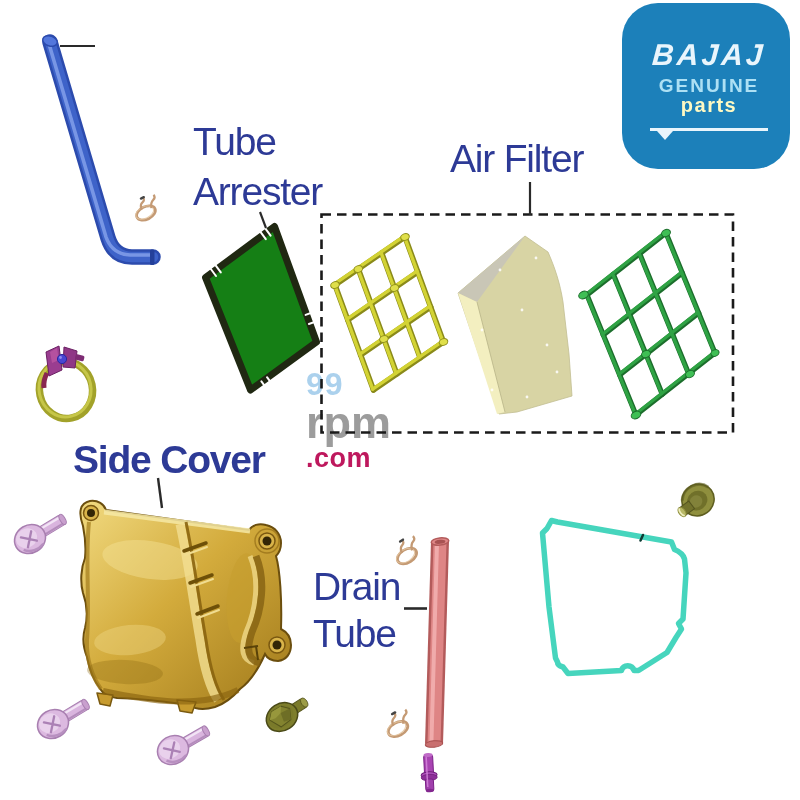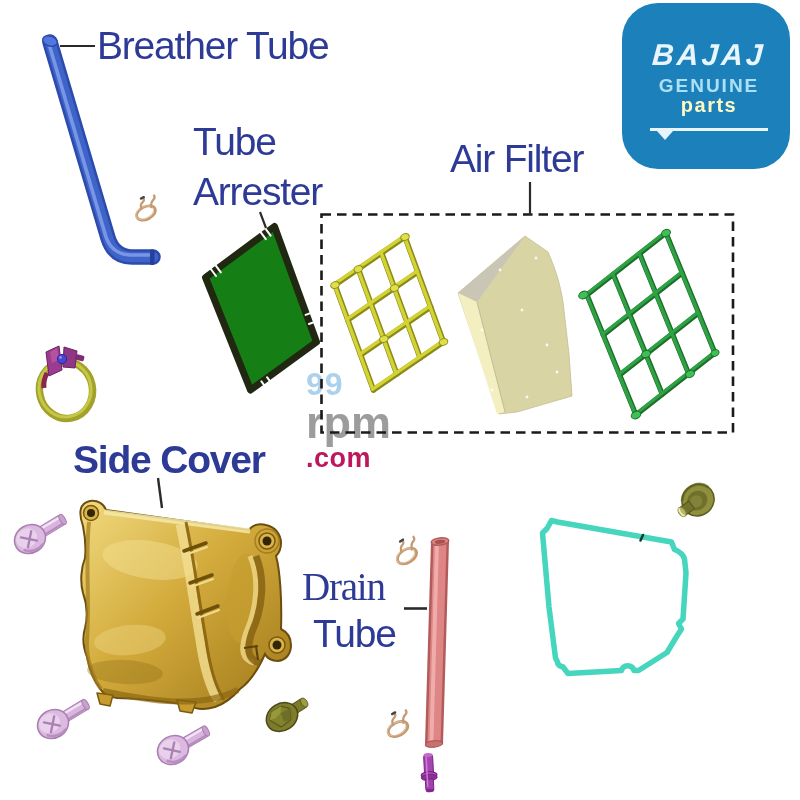--- a/index.html
+++ b/index.html
@@ -324,26 +324,25 @@
 
   <g stroke="#2a2a2a" fill="none">
     <path d="M60,46 L95,46" stroke-width="1.8"></path>
     <path d="M260,212 L266,228" stroke-width="2.2"></path>
     <path d="M530,182 L530,215" stroke-width="2.2"></path>
     <path d="M158,478 L162,508" stroke-width="2.4"></path>
     <path d="M404,608.5 L427,608.5" stroke-width="2.6"></path>
   </g>
 </svg>
 
-<div class="lbl" style="left:97px;top:26px;">Breather Tube</div>
 <div class="lbl" style="left:193px;top:122px;">Tube</div>
 <div class="lbl" style="left:450px;top:139px;">Air Filter</div>
 <div class="lbl" style="left:193px;top:172px;">Arrester</div>
 <div class="lbl" style="left:73px;top:440px;font-weight:bold;">Side Cover</div>
-<div class="lbl" style="left:302px;top:567px;font-family:Liberation Serif, serif;">Drain</div>
+<div class="lbl" style="left:313px;top:567px;">Drain</div>
 <div class="lbl" style="left:313px;top:614px;">Tube</div>
 
 <div class="logo">
   <div class="b1">BAJAJ</div>
   <div class="b2">GENUINE</div>
   <div class="b3">parts</div>
   <div class="uline"></div>
   <div class="tri"></div>
 </div>
 

